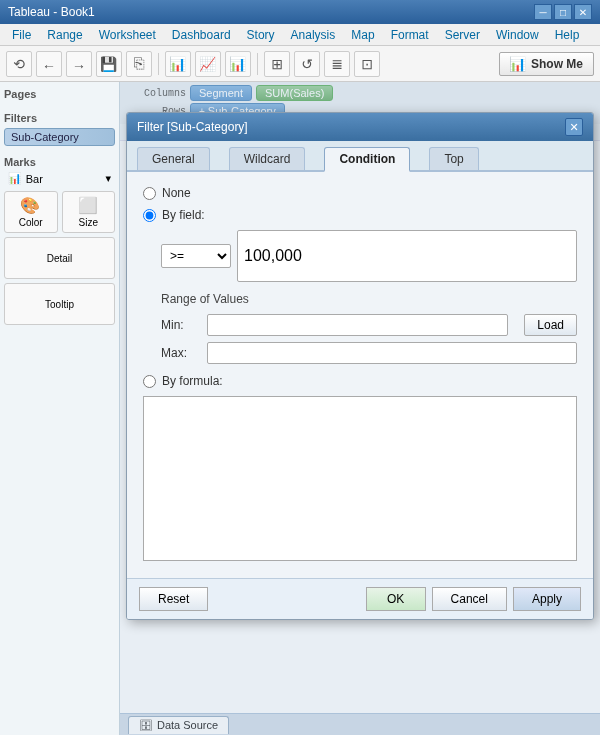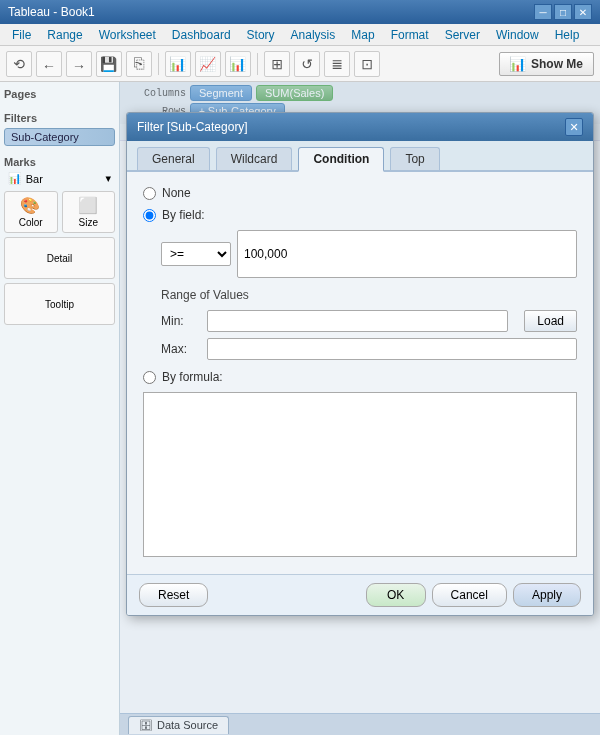--- a/index.html
+++ b/index.html
@@ -283,21 +283,21 @@
       border-radius: 2px;
     }
 
     
     .dialog-tabs {
       display: flex;
       background: #dce8f0;
       border-bottom: 2px solid #aac0d8;
       padding-top: 6px;
       padding-left: 10px;
-      gap: 6px;
+      gap: 19px;
     }
     .tab {
       padding: 4px 14px;
       font-size: 12px;
       cursor: pointer;
       border: 1px solid #aac0d8;
       border-bottom: none;
       background: #d0dce8;
       color: #333;
       border-radius: 3px 3px 0 0;
@@ -362,21 +362,21 @@
       padding: 3px 4px;
       font-size: 12px;
       border: 1px solid #aaa;
       background: white;
       cursor: pointer;
       border-radius: 2px;
     }
     .value-input {
       flex: 1;
       padding: 16px 6px;
-      font-size: 12px;
+      font-size: 16px;
       border: 1px solid #aaa;
       background: white;
       border-radius: 2px;
     }
 
     
     .section-label {
       font-size: 12px;
       color: #444;
       margin-bottom: 8px;
@@ -435,21 +435,21 @@
       display: flex;
       justify-content: flex-end;
       gap: 6px;
     }
     .footer-btn {
       padding: 4px 18px;
       font-size: 12px;
       border: 1px solid #aaa;
       background: linear-gradient(to bottom, #fff, #e0e8f0);
       cursor: pointer;
-      border-radius: 9px;
+      border-radius: 0;
       min-width: 60px;
     }
     .footer-btn.ok-btn {
       background: linear-gradient(to bottom, #e8f4e8, #c8e8c8);
     }
     .footer-btn.apply-btn {
       background: linear-gradient(to bottom, #e0e8f8, #c0d4e8);
     }
     .footer-btn.reset-btn {
       margin-right: auto;

